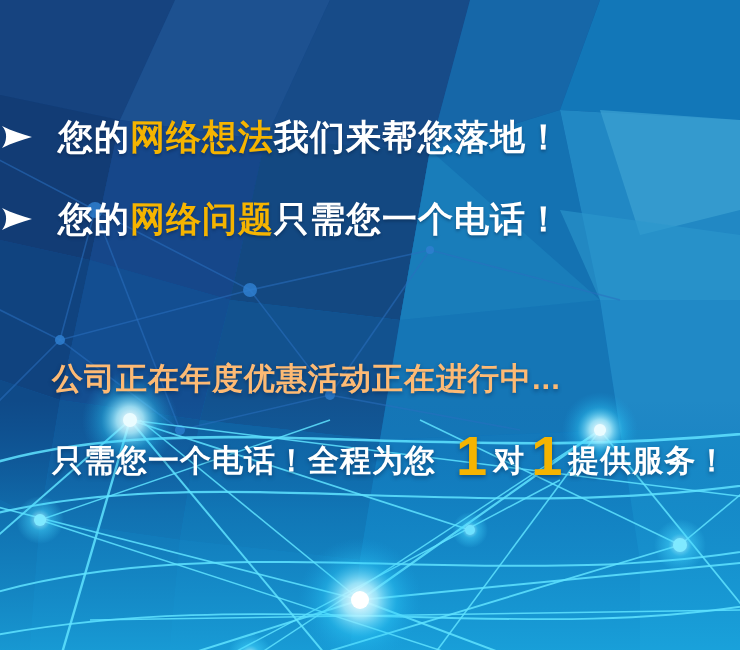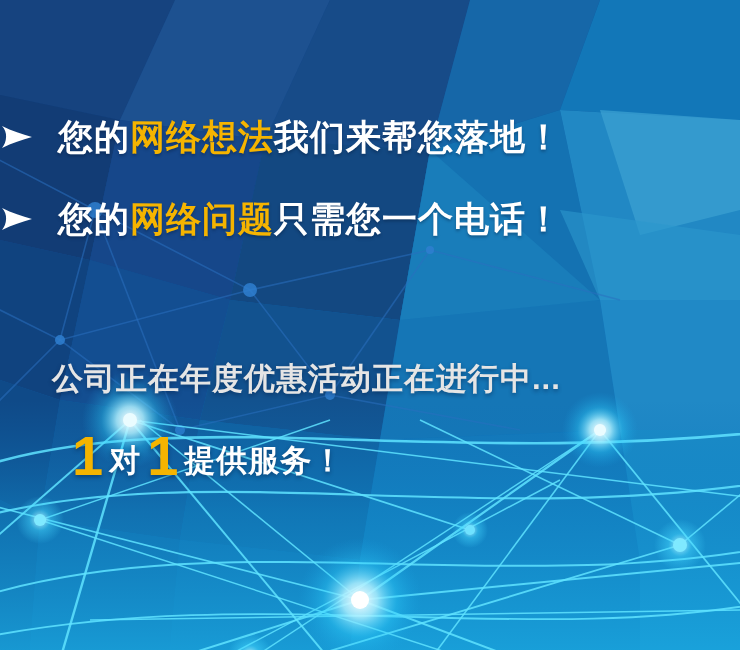--- a/index.html
+++ b/index.html
@@ -44,21 +44,21 @@
     color:#ffffff;
     white-space:nowrap;
     text-shadow:0 2px 3px rgba(0,20,50,.35);
   }
   .hl{color:#f5b400;}
 
   .line4{
     position:absolute;
     left:52px;top:358px;
     font-size:31px;font-weight:bold;
-    color:#e5e5e5;letter-spacing:1px;
+    color:#fdba74;letter-spacing:1px;
     white-space:nowrap;
     text-shadow:0 2px 4px rgba(0,25,60,.45);
   }
   .line5{
     position:absolute;
     left:52px;top:424px;
     display:flex;align-items:baseline;
     white-space:nowrap;
     text-shadow:0 2px 4px rgba(0,25,60,.45);
   }
@@ -217,20 +217,21 @@
         </svg>
         <div class="b-text"><span>您的</span><span class="hl">网络问题</span><span>只需您一个电话！</span></div>
       </div>
 
 
     </div>
 
     <div class="line4">公司正在年度优惠活动正在进行中...</div>
 
     <div class="line5">
+      <span class="seg">只需您一个电话！全程为您</span>
       <span class="gap"></span>
       <span class="big1">1</span>
       <span class="seg">对</span>
       <span class="big1">1</span>
       <span class="seg">提供服务！</span>
     </div>
 
   </div>
 </div>
 

